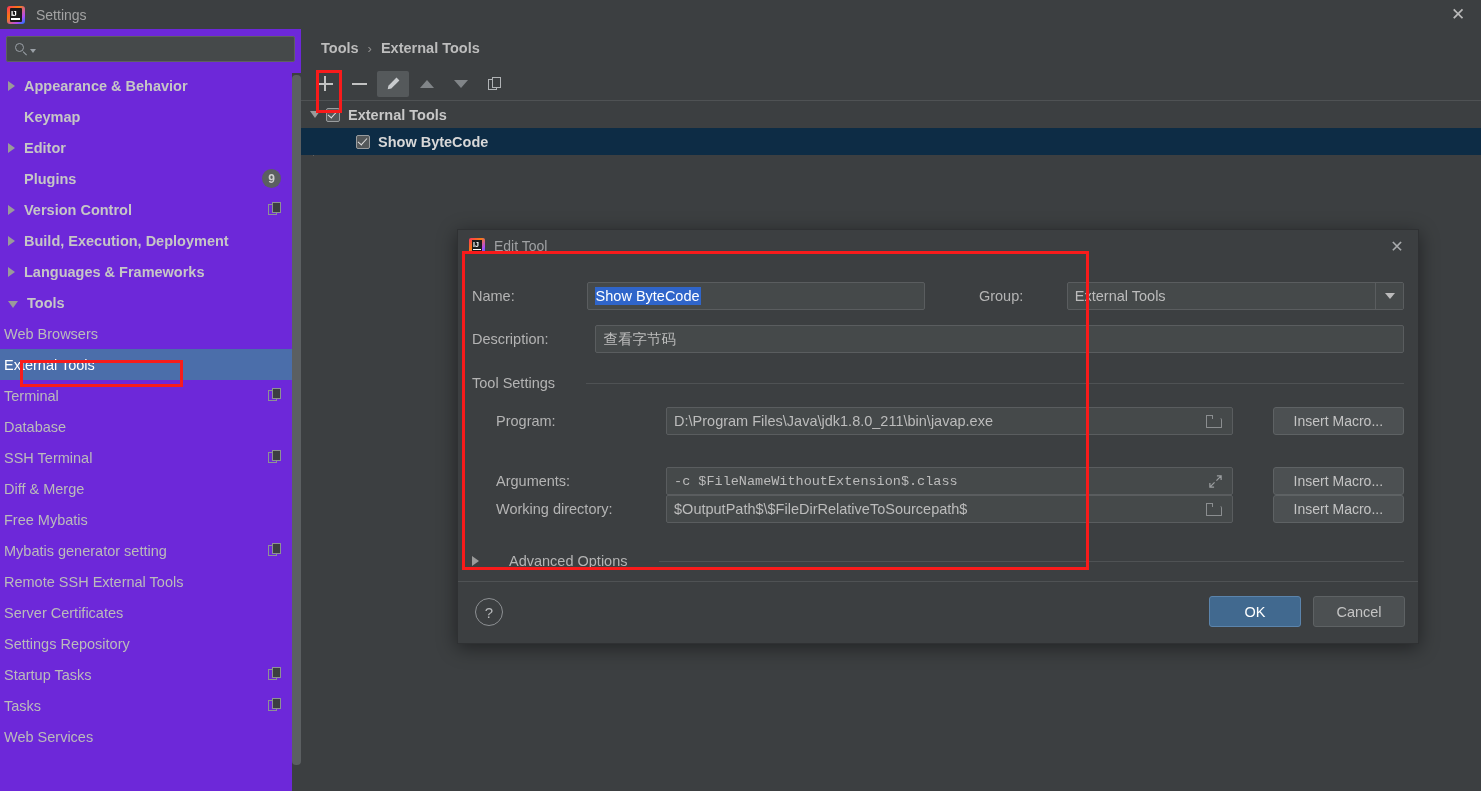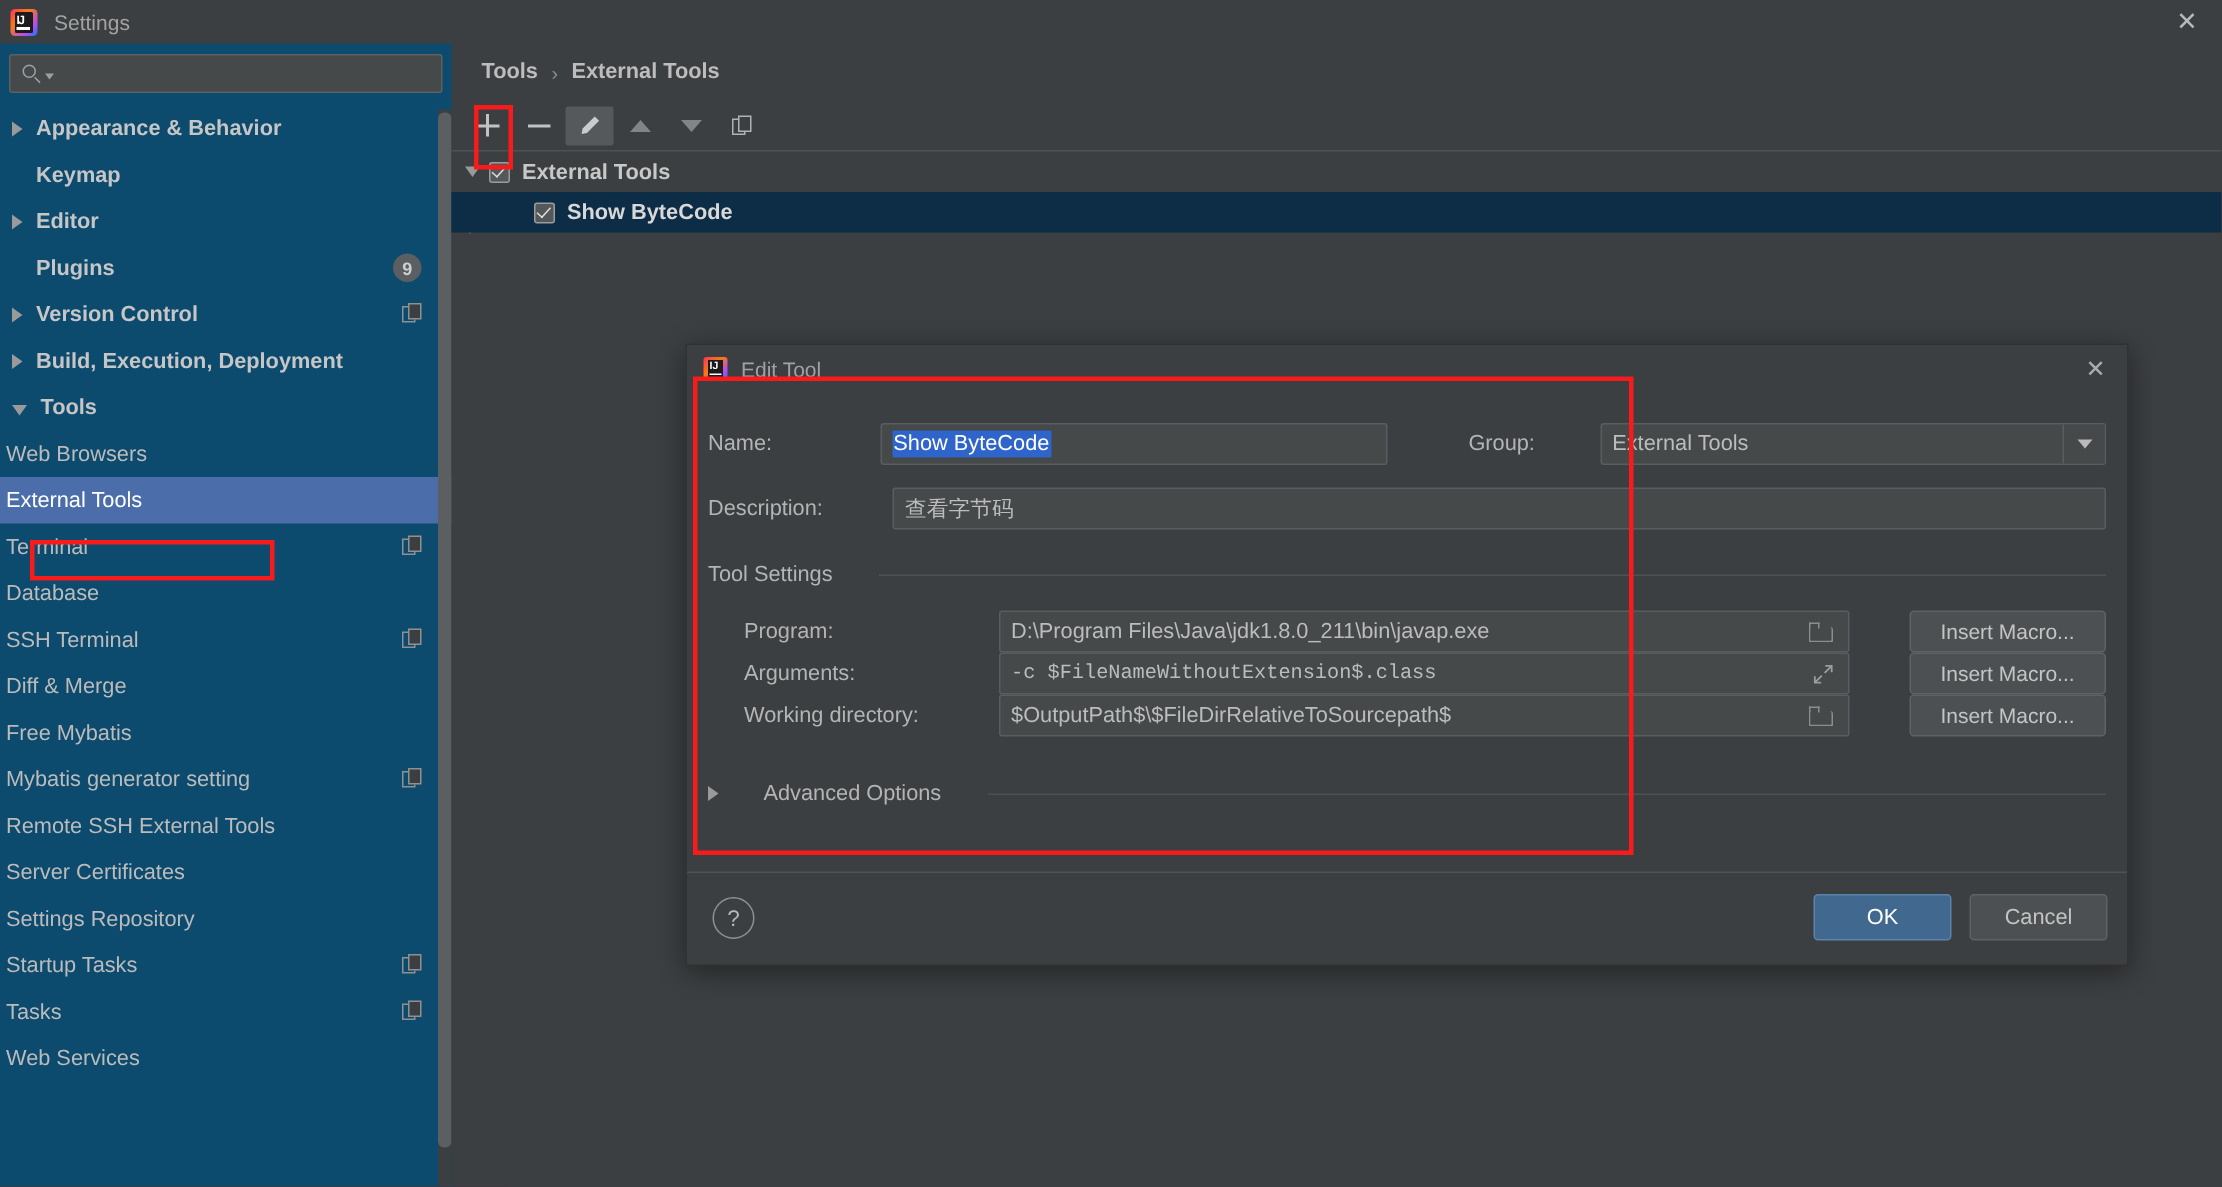--- a/index.html
+++ b/index.html
@@ -27,21 +27,21 @@
   .tb-logo .bar { position: absolute; left: 5px; bottom: 5px; width: 9px; height: 2px; background: #fff; }
   .tb-title { margin-left: 10px; color: #a3a3a3; font-size: 14px; }
   .tb-close {
     position: absolute; right: 0; top: 0; width: 46px; height: 29px;
     display: flex; align-items: center; justify-content: center; color: #b9b9b9; font-size: 17px;
   }
 
   
   .sidebar {
     position: absolute; left: 0; top: 29px; width: 304px; height: 762px;
-    background: #0c4a6e; border-right: 1px solid #2b2b2b;
+    background: #6d28d9; border-right: 1px solid #2b2b2b;
   }
   .search-wrap { padding: 7px 8px 6px 6px; }
   .search-box {
     height: 26px; background: #45494a; border: 1px solid #5e6060; border-radius: 2px;
     display: flex; align-items: center; padding-left: 8px;
   }
   .search-icon { width: 14px; height: 14px; position: relative; }
   .search-icon .circ { position: absolute; left: 0; top: 1px; width: 9px; height: 9px;
     border: 1.3px solid #9aa0a6; border-radius: 50%; }
   .search-icon .hand { position: absolute; left: 8px; top: 9px; width: 5px; height: 1.3px;
@@ -241,20 +241,24 @@
           <span class="copy-badge">
             <span class="b1"></span>
             <span class="b2"></span>
           </span>
         </div>
         <div class="tree-item lvl1 bold">
           <span class="arrow"></span>
           <span>Build, Execution, Deployment</span>
         </div>
         <div class="tree-item lvl1 bold">
+          <span class="arrow"></span>
+          <span>Languages &amp; Frameworks</span>
+        </div>
+        <div class="tree-item lvl1 bold">
           <span class="arrow down"></span>
           <span>Tools</span>
         </div>
         <div class="tree-item lvl2">
           <span class="arrow blank"></span>
           <span>Web Browsers</span>
         </div>
         <div class="tree-item lvl2 selected">
           <span class="arrow blank"></span>
           <span>External Tools</span>
@@ -426,21 +430,21 @@
         <div class="field" style="width:602px; padding-right:32px">
           <span>D:\Program Files\Java\jdk1.8.0_211\bin\javap.exe</span>
           <span class="folder-icon">
               <span class="f2"></span>
               <span class="f1"></span>
             </span>
         </div>
         <div class="macro-btn" style="margin-left:18px">Insert Macro...</div>
       </div>
 
-      <div class="row" style="margin-top:0; padding-left:24px">
+      <div class="row" style="margin-top:32px; padding-left:24px">
         <span class="lbl" style="width:158px">Arguments:</span>
         <div class="field mono" style="width:602px; padding-right:32px">
           <span>-c $FileNameWithoutExtension$.class</span>
           <svg class="expand-icon" viewBox="0 0 16 16">
             <path d="M9.5 2h4.5v4.5M14 2L9 7M6.5 14H2V9.5M2 14l5-5" stroke="#9a9d9f" stroke-width="1.3" fill="none"></path>
           </svg>
         </div>
         <div class="macro-btn" style="margin-left:18px">Insert Macro...</div>
       </div>
 

